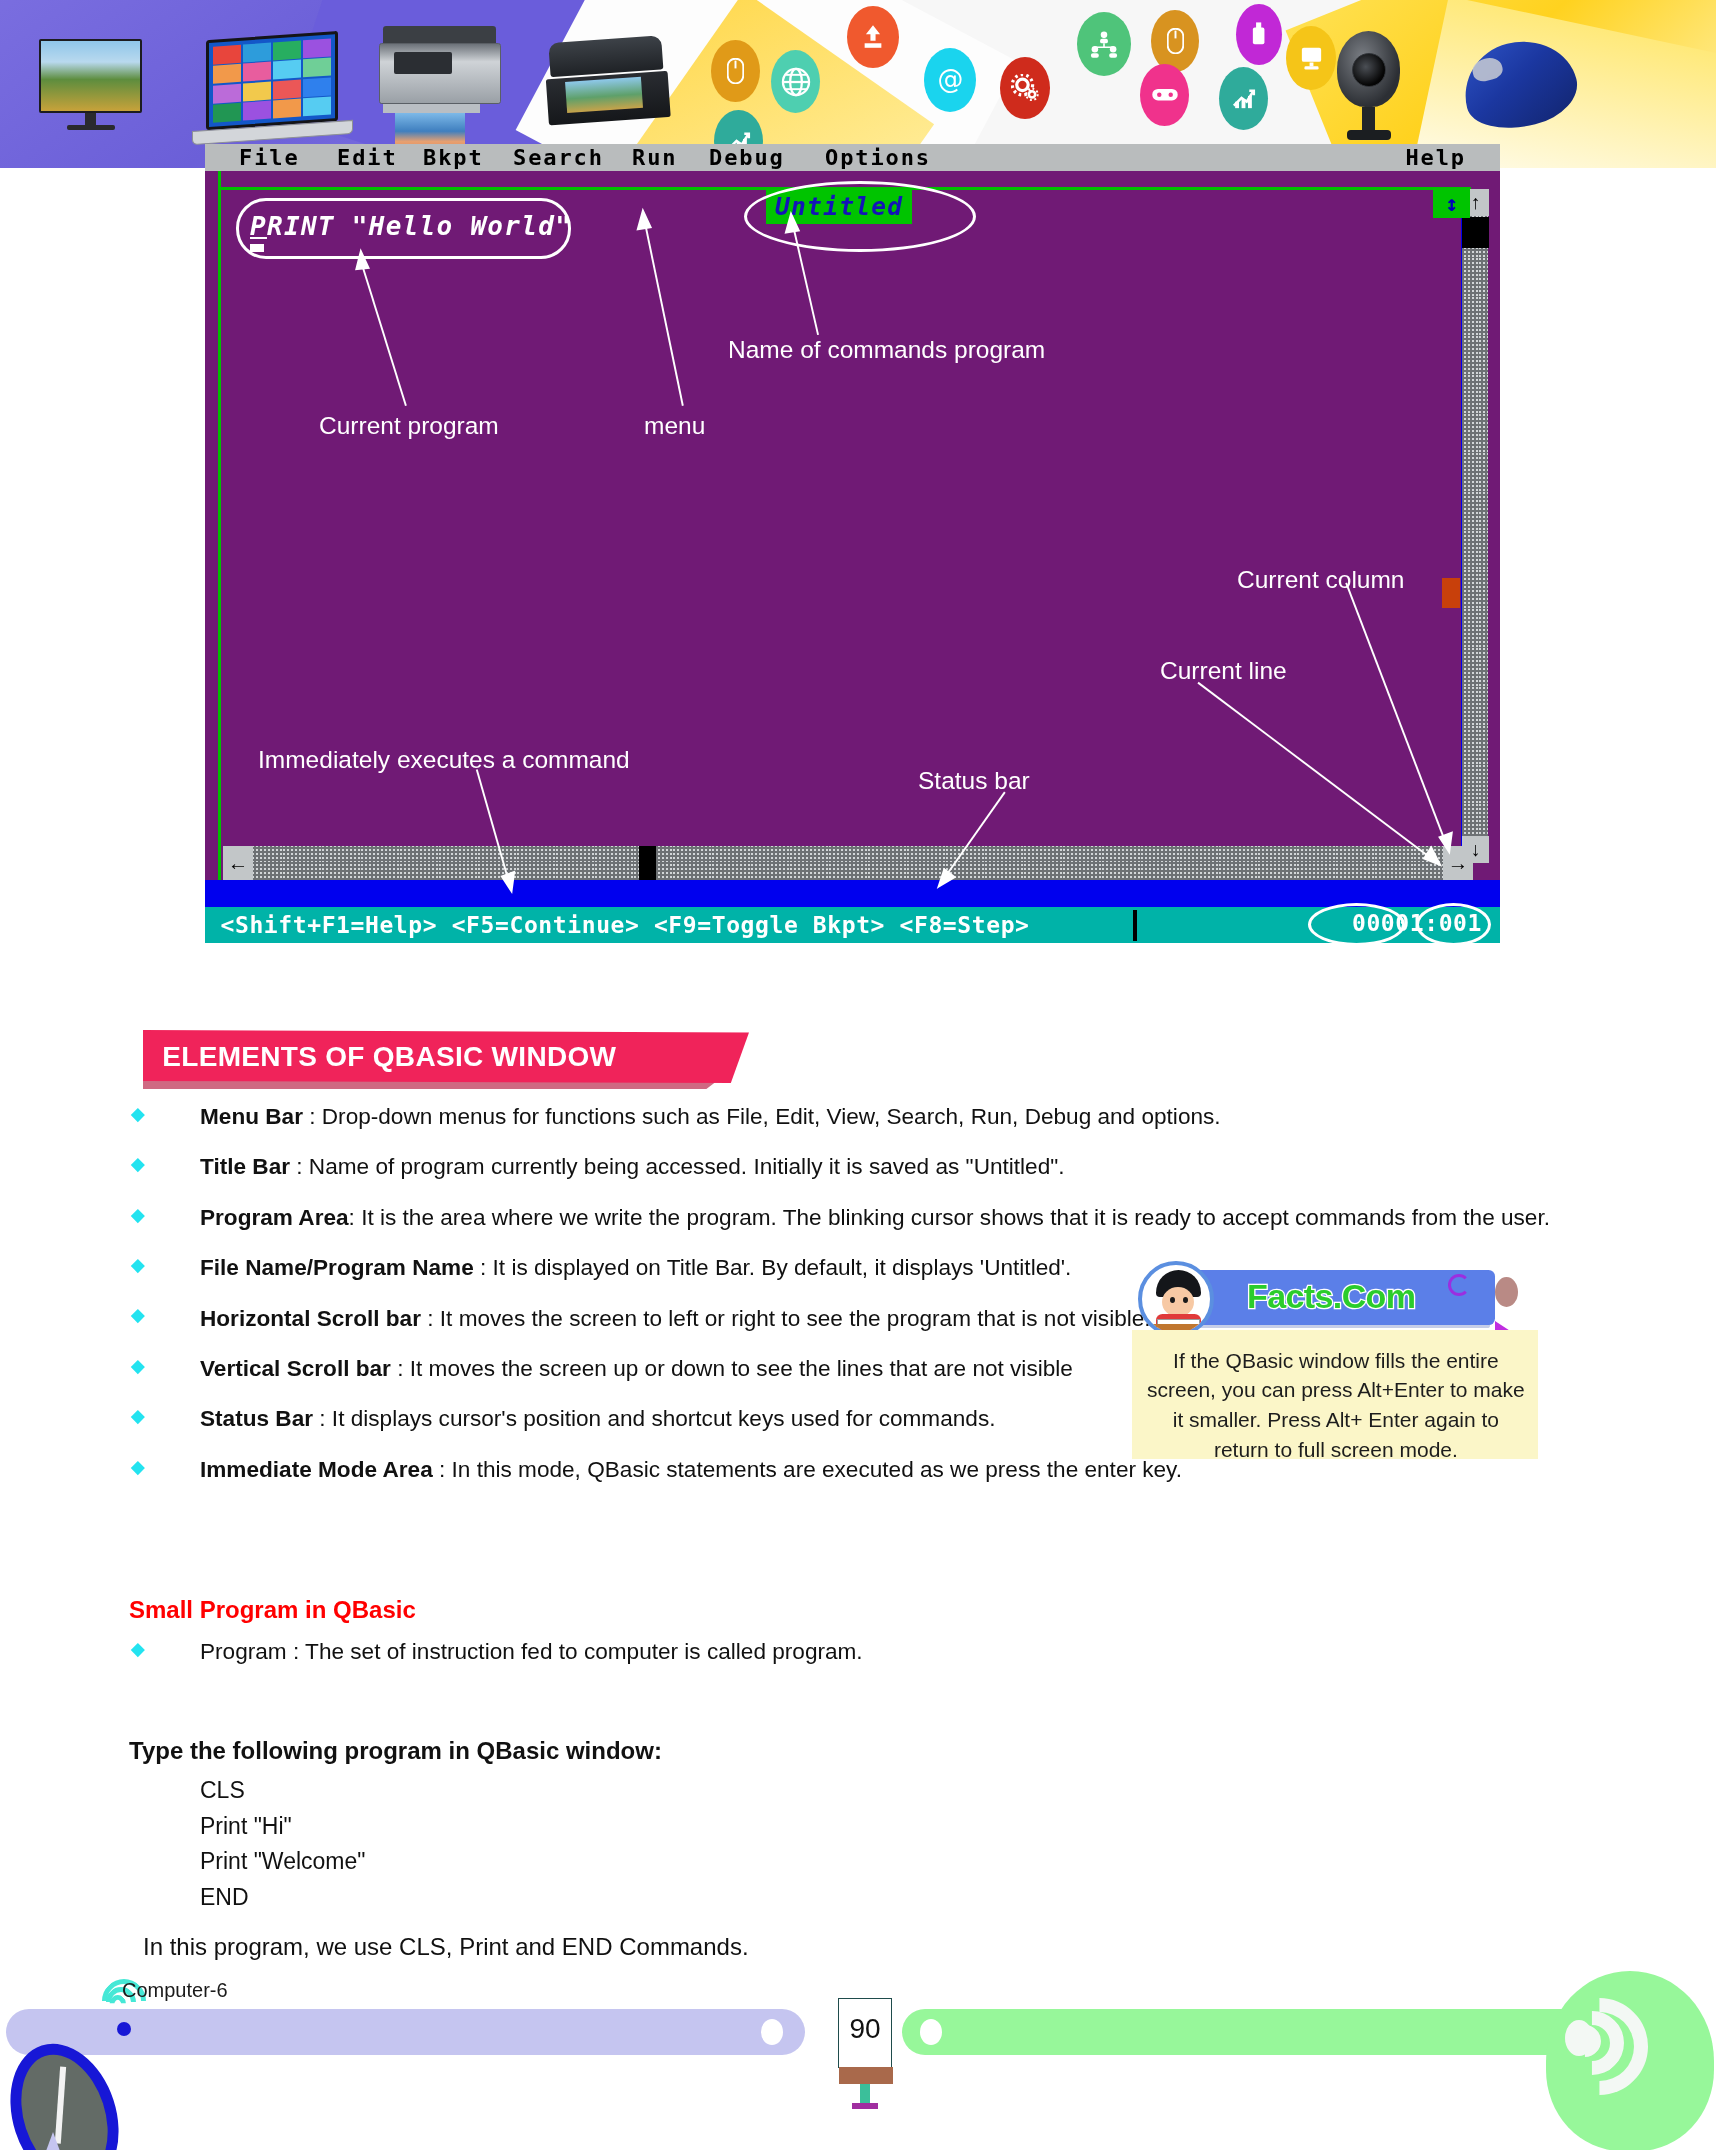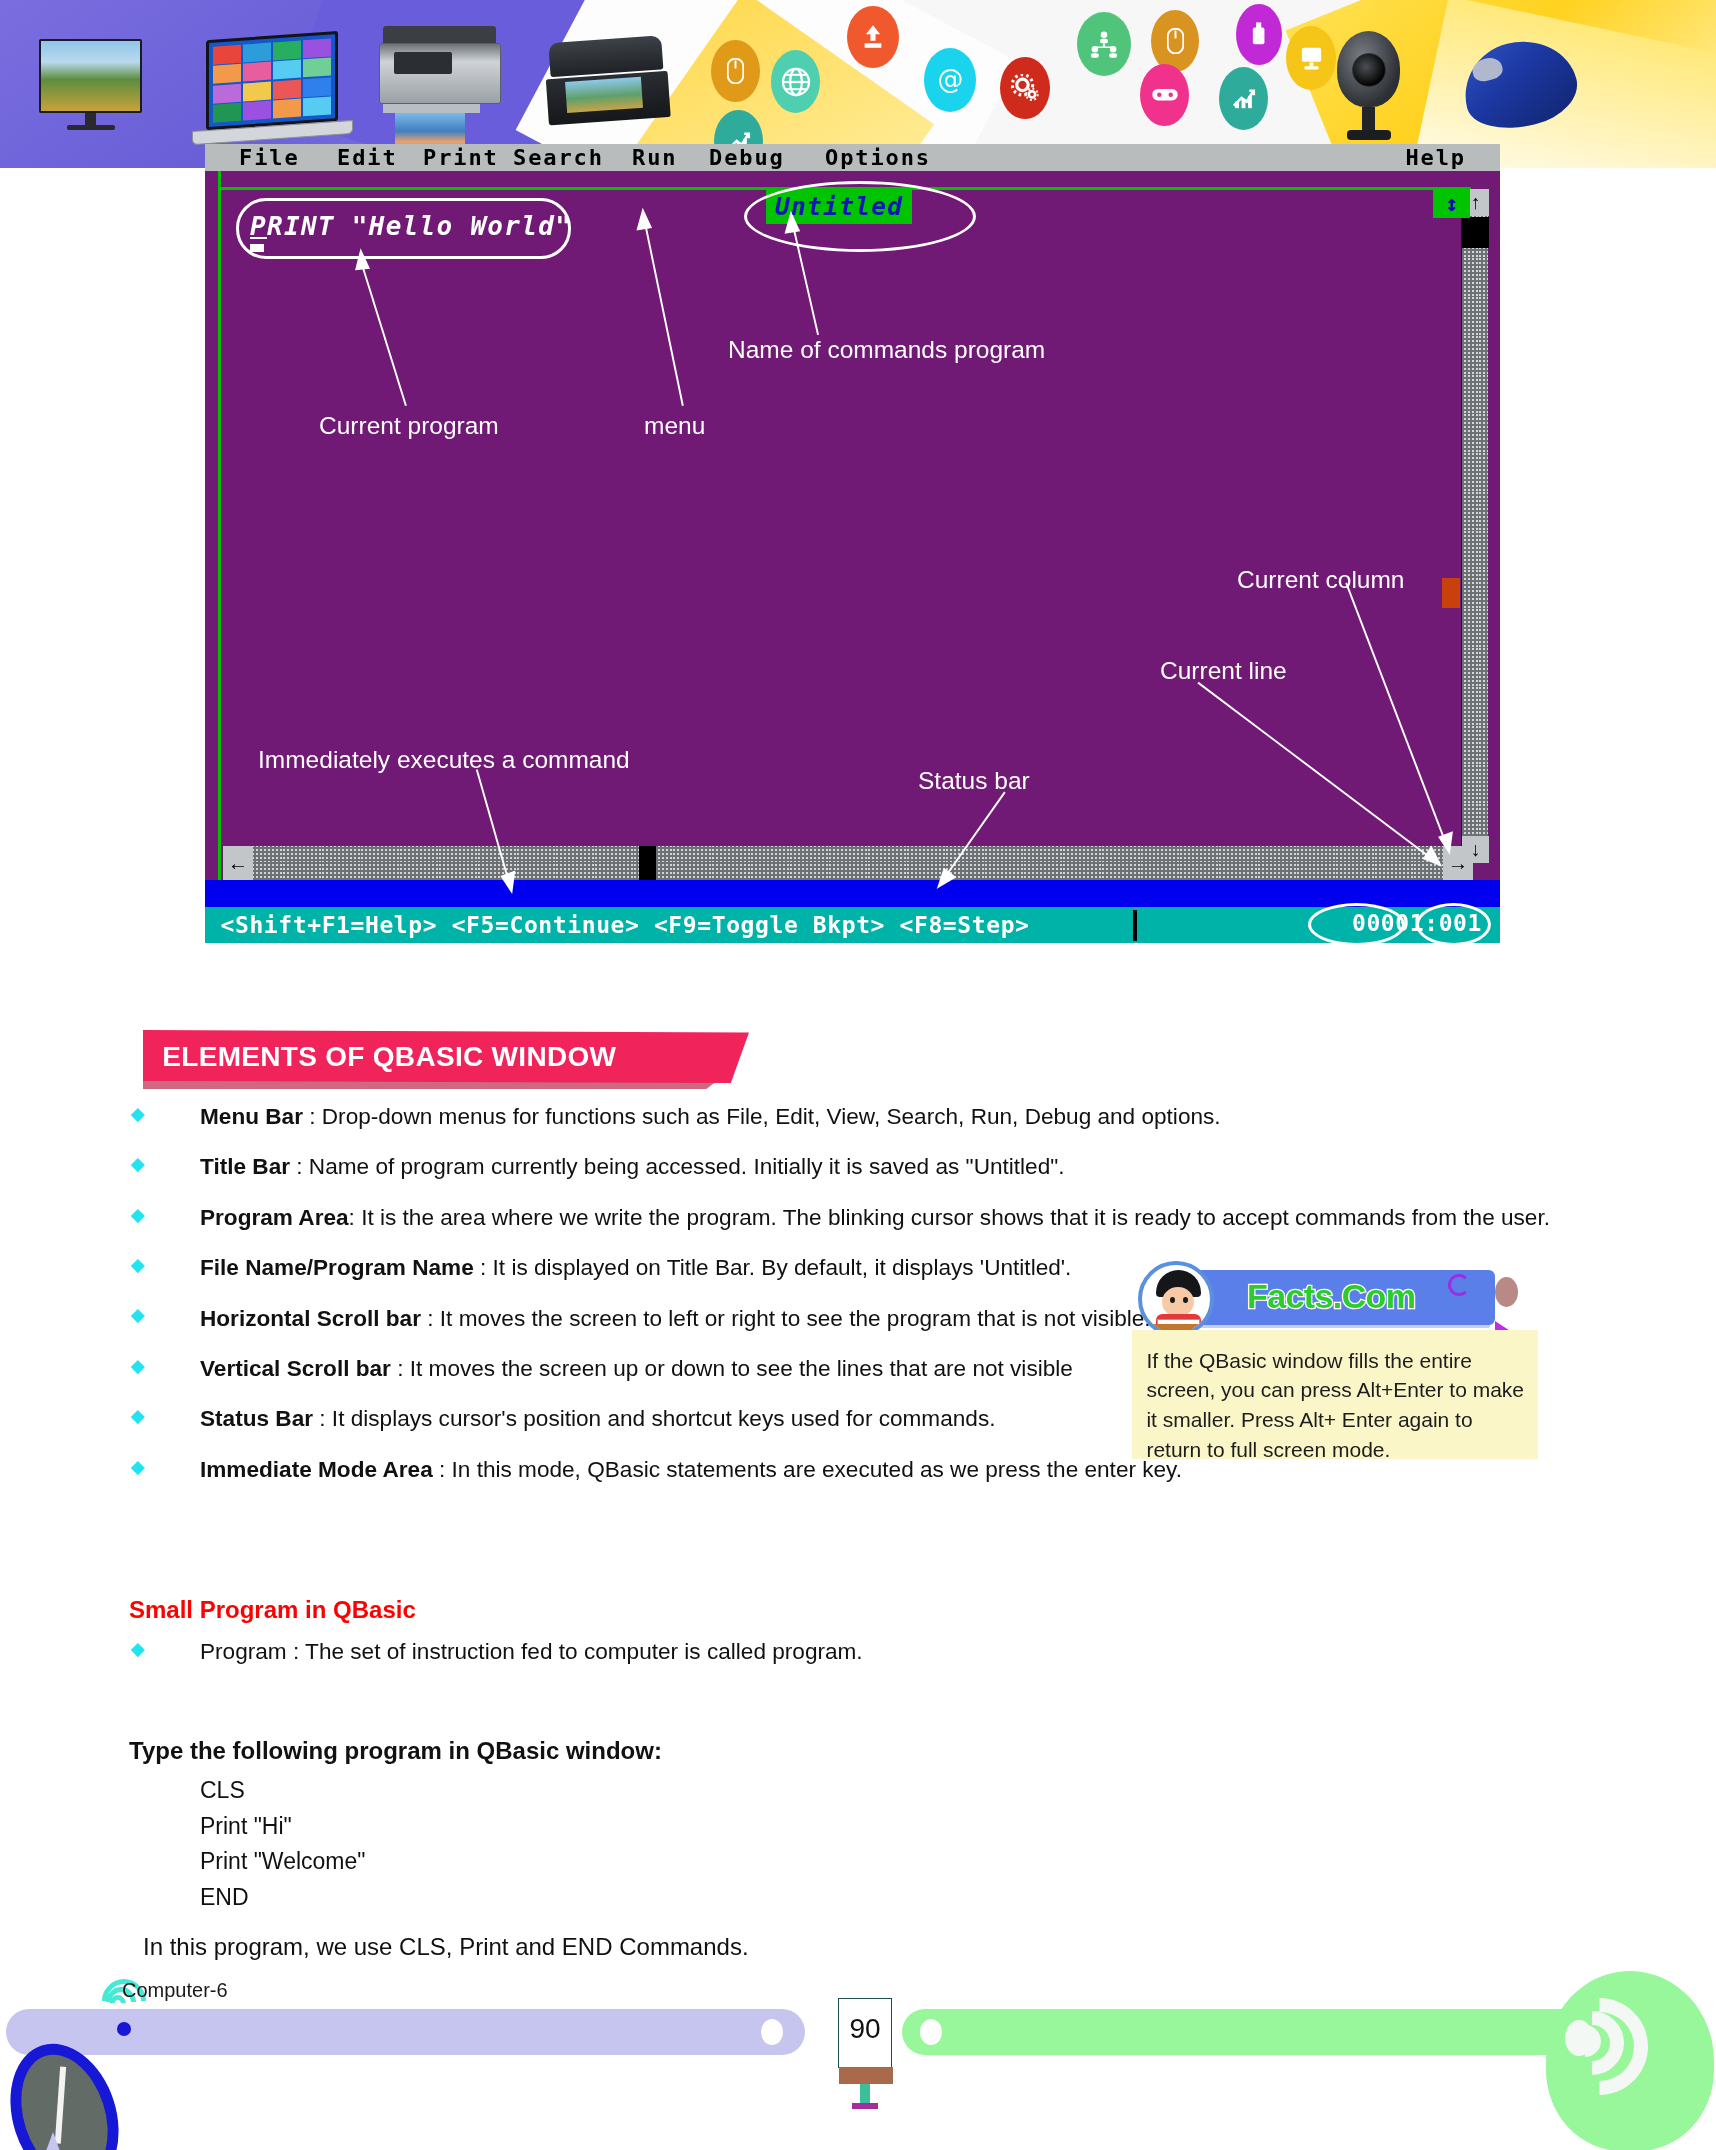--- a/index.html
+++ b/index.html
@@ -320,20 +320,21 @@
     position:absolute; left: 369px; top: 19.3px; width: 23px; height: 30px;
     background: #b98a85; border-radius: 50%;
   }
   #facts .tri {
     position:absolute; left: 369px; top: 63px; width: 0; height: 0;
     border-left: 26px solid #c02ee0; border-top: 17px solid transparent; border-bottom: 17px solid transparent;
   }
   #facts .note {
     position: absolute; left: 6.4px; top: 72px; width: 406px; height: 129px;
     background: #fbf6c8;
+    text-align: center;
   }
   #facts .note p {
     padding: 15.5px 13px 0 14px; font-size: 21px; line-height: 1.42; color: #1d1d1d;
     font-family:"Liberation Sans",sans-serif;
   }
 
   
   #footer { position:absolute; left:0; top: 1945px; width: 1716px; height: 206px; }
   .f-bar-left {
     position:absolute; left: 6.4px; top: 64px; width: 799px; height: 46px;
@@ -550,21 +551,21 @@
         <rect x="10" y="33" width="22" height="5" rx="2" fill="#fff"></rect>
       </svg>
   </div>
 </div>
 
 <div id="qbasic">
 
   <div id="menubar">
     <div class="mi" style="left:34px;">File</div>
     <div class="mi" style="left:132px;">Edit</div>
-    <div class="mi" style="left:218px;">Print</div>
+    <div class="mi" style="left:218px;">Bkpt</div>
     <div class="mi" style="left:308px;">Search</div>
     <div class="mi" style="left:427px;">Run</div>
     <div class="mi" style="left:504px;">Debug</div>
     <div class="mi" style="left:620px;">Options</div>
     <div class="mi help">Help</div>
   </div>
 
   <div id="editor">
     <div id="edit-border-l"></div>
     <div id="edit-border-t"></div>

